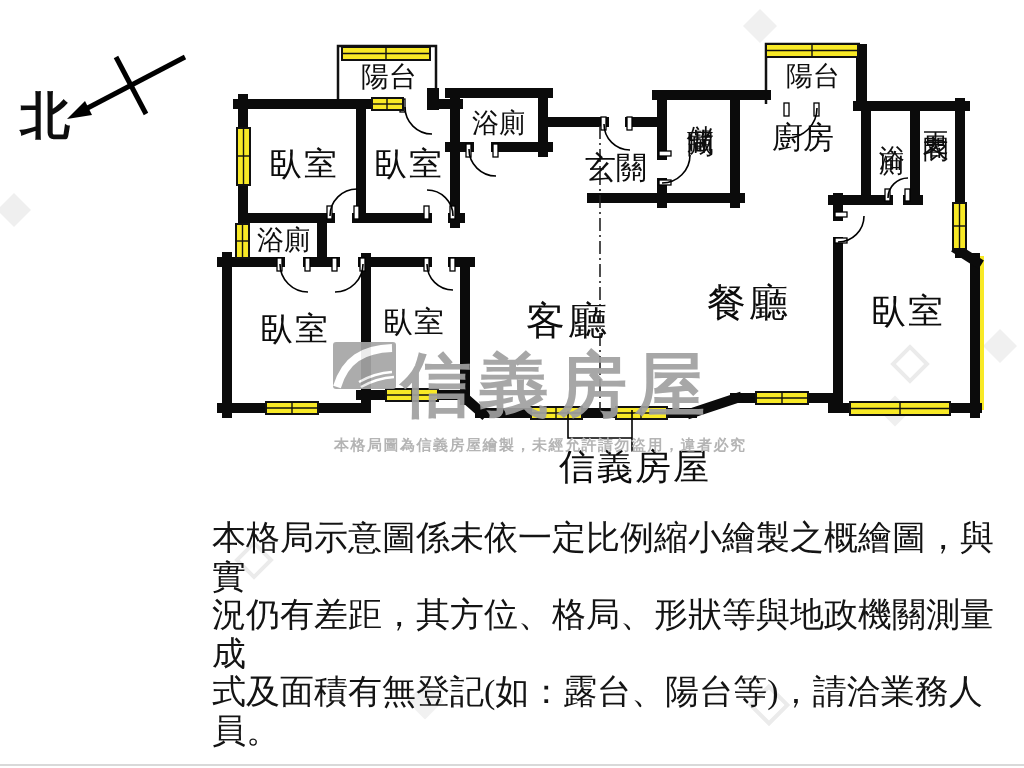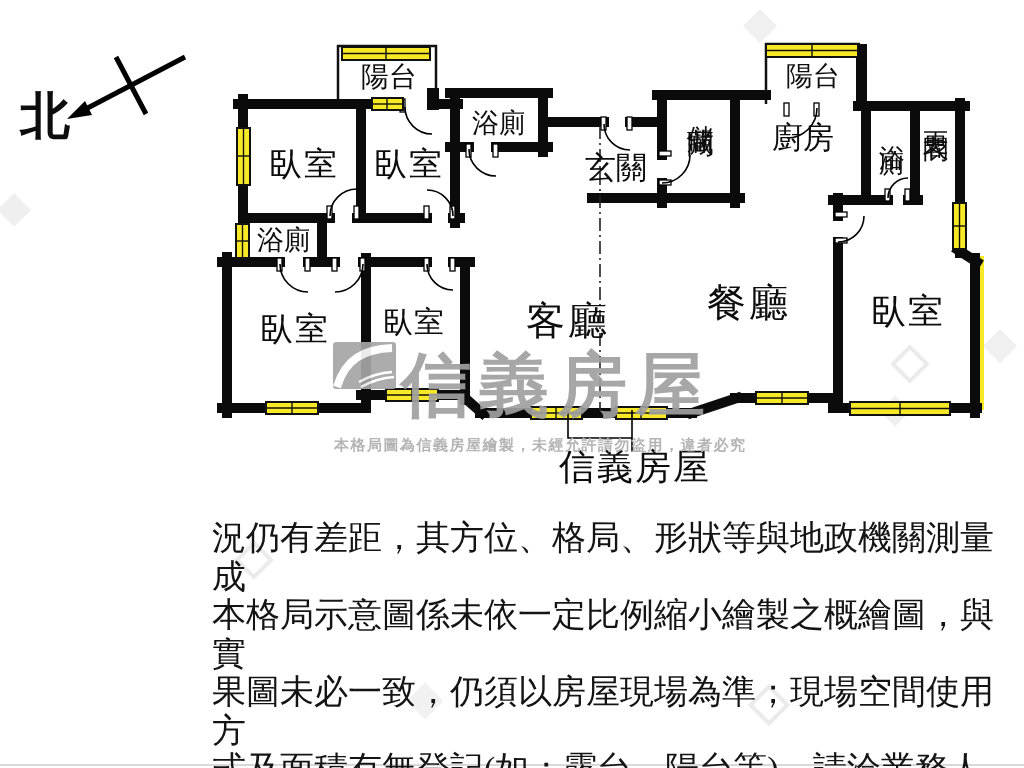--- a/index.html
+++ b/index.html
@@ -220,20 +220,19 @@
   <svg id="wm-logo" viewBox="0 0 63 47">
     <rect x="0" y="0" width="63" height="47" rx="3" fill="#a6a6a6"></rect>
     <path d="M4,45 C12,18 30,7 59,6" stroke="#fff" stroke-width="8" fill="none"></path>
     <path d="M26,40 q16,-9 33,-10" stroke="#fff" stroke-width="2.5" fill="none"></path>
     <path d="M28,45 q16,-9 33,-10" stroke="#fff" stroke-width="2.5" fill="none"></path>
   </svg>
   <div id="wm-brand">信義房屋</div>
   <div id="wm-notice">本格局圖為信義房屋繪製，未經允許請勿盜用，違者必究</div>
 
   <div id="disclaimer">
+    <div>本格局示意圖係未依一定比例縮小繪製之概繪圖，與實</div>
     <div>況仍有差距，其方位、格局、形狀等與地政機關測量成</div>
-    <div>本格局示意圖係未依一定比例縮小繪製之概繪圖，與實</div>
-    <div>果圖未必一致，仍須以房屋現場為準；現場空間使用方</div>
     <div>式及面積有無登記(如：露台、陽台等)，請洽業務人員。</div>
 
   </div>
 
 </div>
 
 </body></html>

